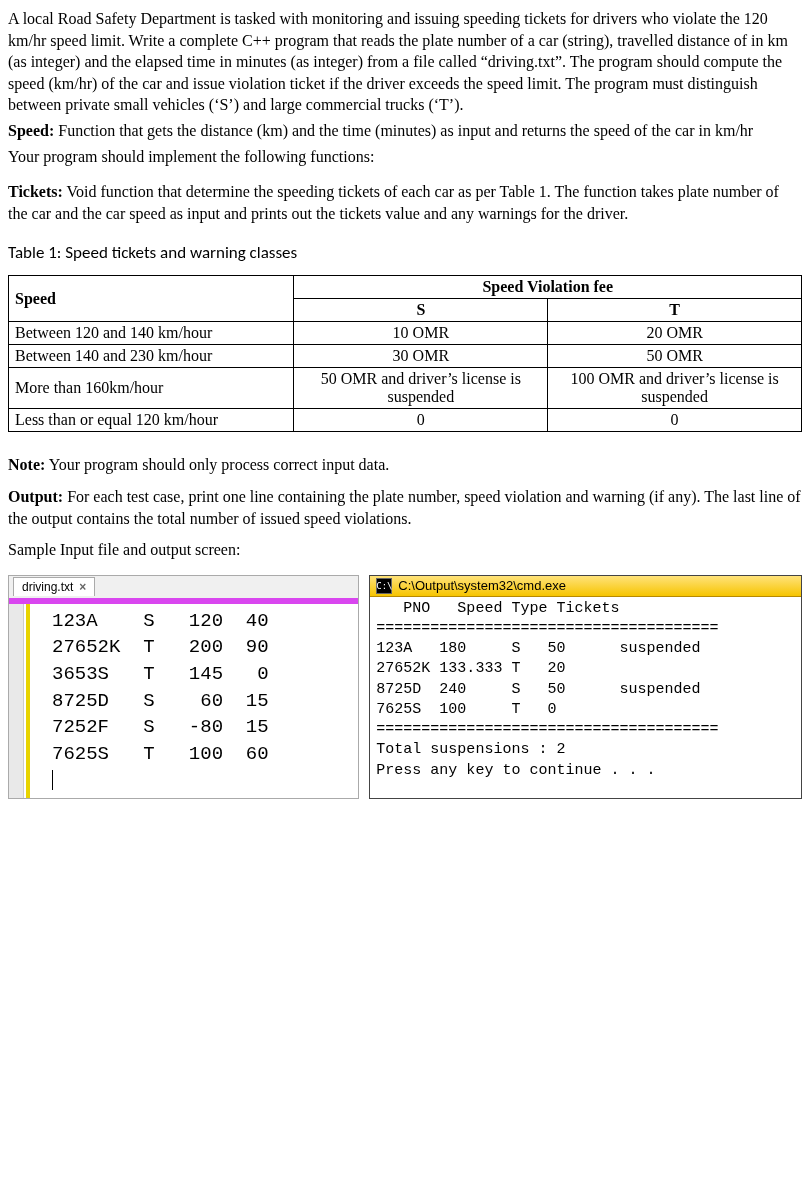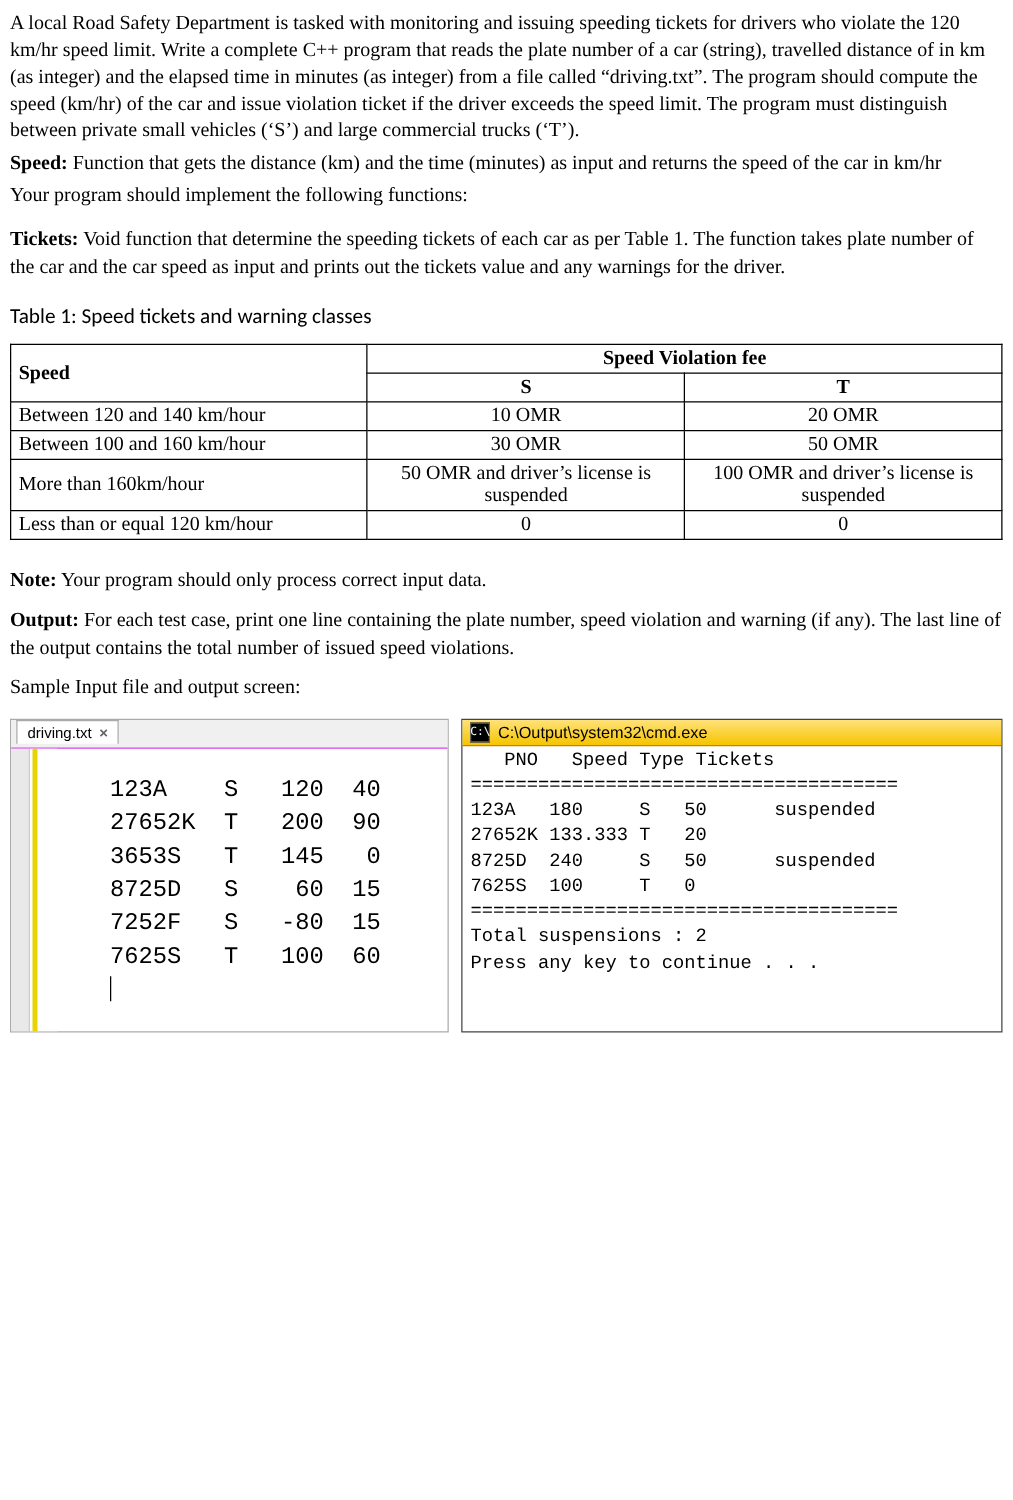--- a/index.html
+++ b/index.html
@@ -45,23 +45,23 @@
   }
   .editor {
     flex: 0 0 44%;
     border: 1px solid #aaa;
     background: #fff;
     display: flex;
     flex-direction: column;
   }
   .editor-tabs {
     background: #f0f0f0;
-    border-bottom: 1px solid #d946ef;
-    display: flex;
-    align-items: flex-start;
+    border-bottom: 6px solid #d946ef;
+    display: flex;
+    align-items: center;
     height: 22px;
   }
   .tab {
     background: #fff;
     border: 1px solid #aaa;
     border-bottom: none;
     padding: 2px 8px;
     font-family: Arial, sans-serif;
     font-size: 12px;
     display: flex;
@@ -90,25 +90,24 @@
     background: #fff;
     position: relative;
   }
   .yellow-bar {
     position: absolute;
     left: 2px; top: 0; bottom: 0;
     width: 4px;
     background: #e8d400;
   }
   .code {
-    padding: 20px 6px;
+    padding: 4px 6px;
     white-space: pre;
     line-height: 1.4;
     flex: 1;
-    margin-left: 36px;
   }
   .cursor {
     display:inline-block;
     width:1px; height:20px;
     background:#000;
     vertical-align: middle;
   }
 
   .console {
     flex: 1;
@@ -174,21 +173,21 @@
   <tr>
     <th style="width:32%">S</th>
     <th style="width:32%">T</th>
   </tr>
   <tr>
     <td class="left">Between 120 and 140 km/hour</td>
     <td>10 OMR</td>
     <td>20 OMR</td>
   </tr>
   <tr>
-    <td class="left">Between 100 and 160 km/hour</td>
+    <td class="left">Between 140 and 230 km/hour</td>
     <td>30 OMR</td>
     <td>50 OMR</td>
   </tr>
   <tr>
     <td class="left">More than 160km/hour</td>
     <td>50 OMR and driver’s license is suspended</td>
     <td>100 OMR and driver’s license is suspended</td>
   </tr>
   <tr>
     <td class="left">Less than or equal 120 km/hour</td>

